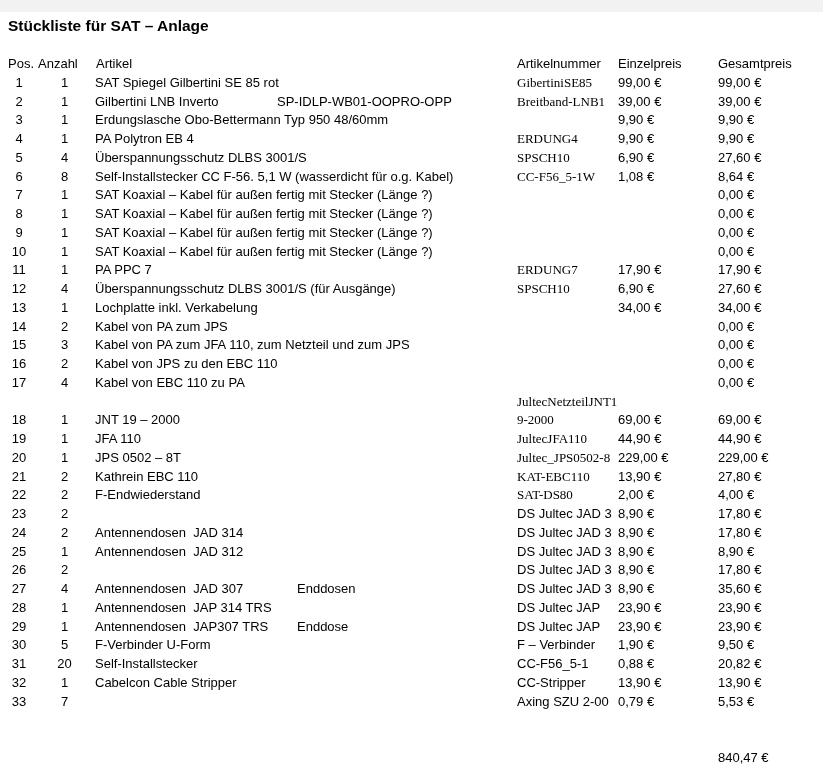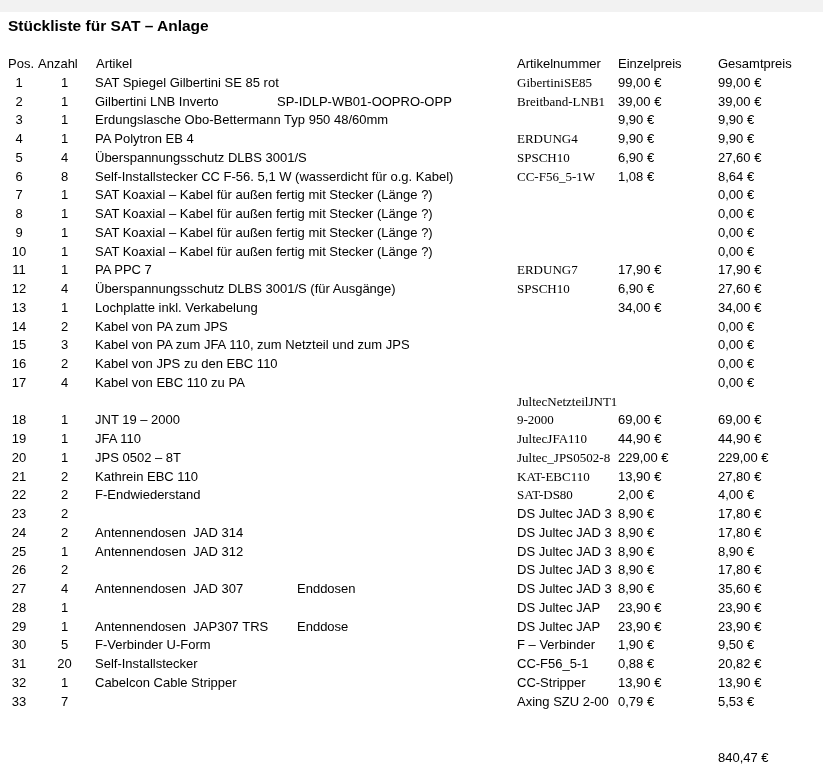--- a/index.html
+++ b/index.html
@@ -246,20 +246,21 @@
           <span class="cell c-qty">4</span>
           <span class="cell c-art">Antennendosen  JAD 307</span>
           <span class="cell c-art2" style="left: 297px;">Enddosen</span>
           <span class="cell c-artnr">DS Jultec JAD 3</span>
           <span class="cell c-einzel">8,90 €</span>
           <span class="cell c-gesamt">35,60 €</span>
         </div>
         <div class="line">
           <span class="cell c-pos">28</span>
           <span class="cell c-qty">1</span>
+          <span class="cell c-art">Antennendosen  JAP 314 TRS</span>
           <span class="cell c-artnr">DS Jultec JAP</span>
           <span class="cell c-einzel">23,90 €</span>
           <span class="cell c-gesamt">23,90 €</span>
         </div>
         <div class="line">
           <span class="cell c-pos">29</span>
           <span class="cell c-qty">1</span>
           <span class="cell c-art">Antennendosen  JAP307 TRS</span>
           <span class="cell c-art2" style="left: 297px;">Enddose</span>
           <span class="cell c-artnr">DS Jultec JAP</span>

